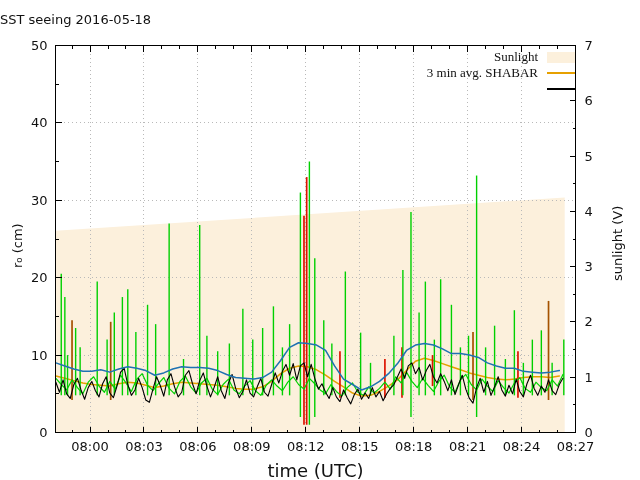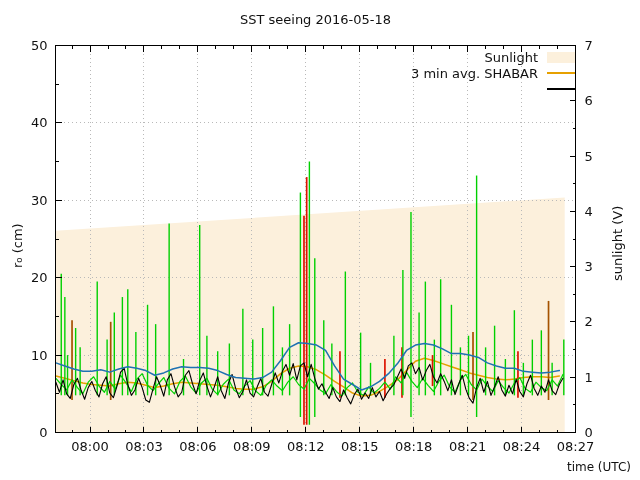--- a/index.html
+++ b/index.html
@@ -1,28 +1,28 @@
 <!DOCTYPE html>
 <html><head>
 <meta charset="utf-8">
 <style>
   html,body{margin:0;padding:0;background:#fff;}
   .fig{position:relative;width:640px;height:480px;background:#fff;
        font-family:"DejaVu Sans",sans-serif;color:#111;overflow:hidden;}
   .fig svg{position:absolute;left:0;top:0;}
-  .chart-title{position:absolute;left:0;top:12px;width:631px;text-align:center;
+  .chart-title{position:absolute;left:0;top:12px;width:631px;text-align:left;
        font-size:13px;}
-  .xlabel{position:absolute;left:0;top:460px;width:631px;text-align:right;font-size:12px;}
+  .xlabel{position:absolute;left:0;top:460px;width:631px;text-align:center;font-size:18px;}
   .ylabel{position:absolute;white-space:nowrap;font-size:13px;
        transform:rotate(-90deg);transform-origin:0 0;}
   .ylabel-left{left:10px;top:268px;}
   .ylabel-right{left:610px;top:281px;}
   .legend{position:absolute;top:49px;right:65px;}
   .legend-row{display:flex;align-items:center;justify-content:flex-end;height:16px;
-       font-size:13px;}
+       font-size:13px;font-family:Liberation Serif, serif;}
   .legend-label{white-space:nowrap;}
   .swatch{display:inline-block;width:28px;height:2px;margin-left:9px;flex:0 0 auto;}
   .swatch.box{height:11px;}
   .tick{font-size:13px;fill:#111;font-family:"DejaVu Sans",sans-serif;}
 </style>
 </head>
 <body>
 
 <div class="fig">
   <svg id="plot" width="640" height="480">

